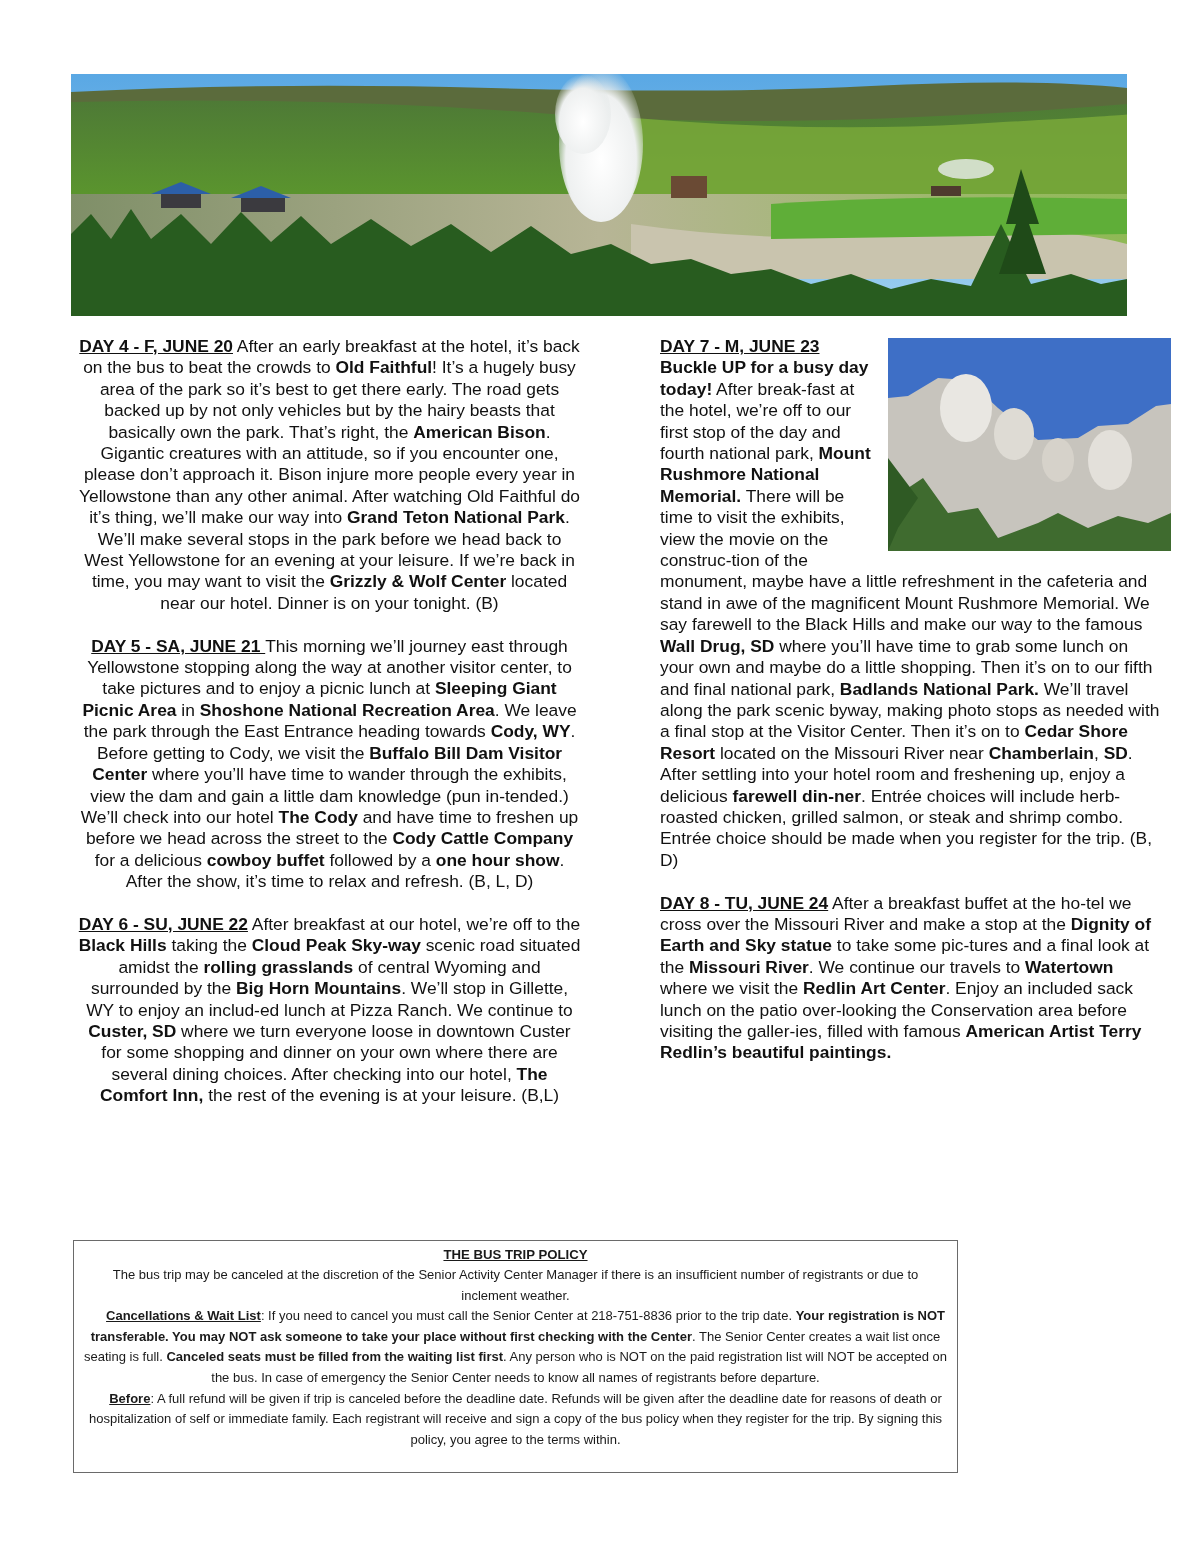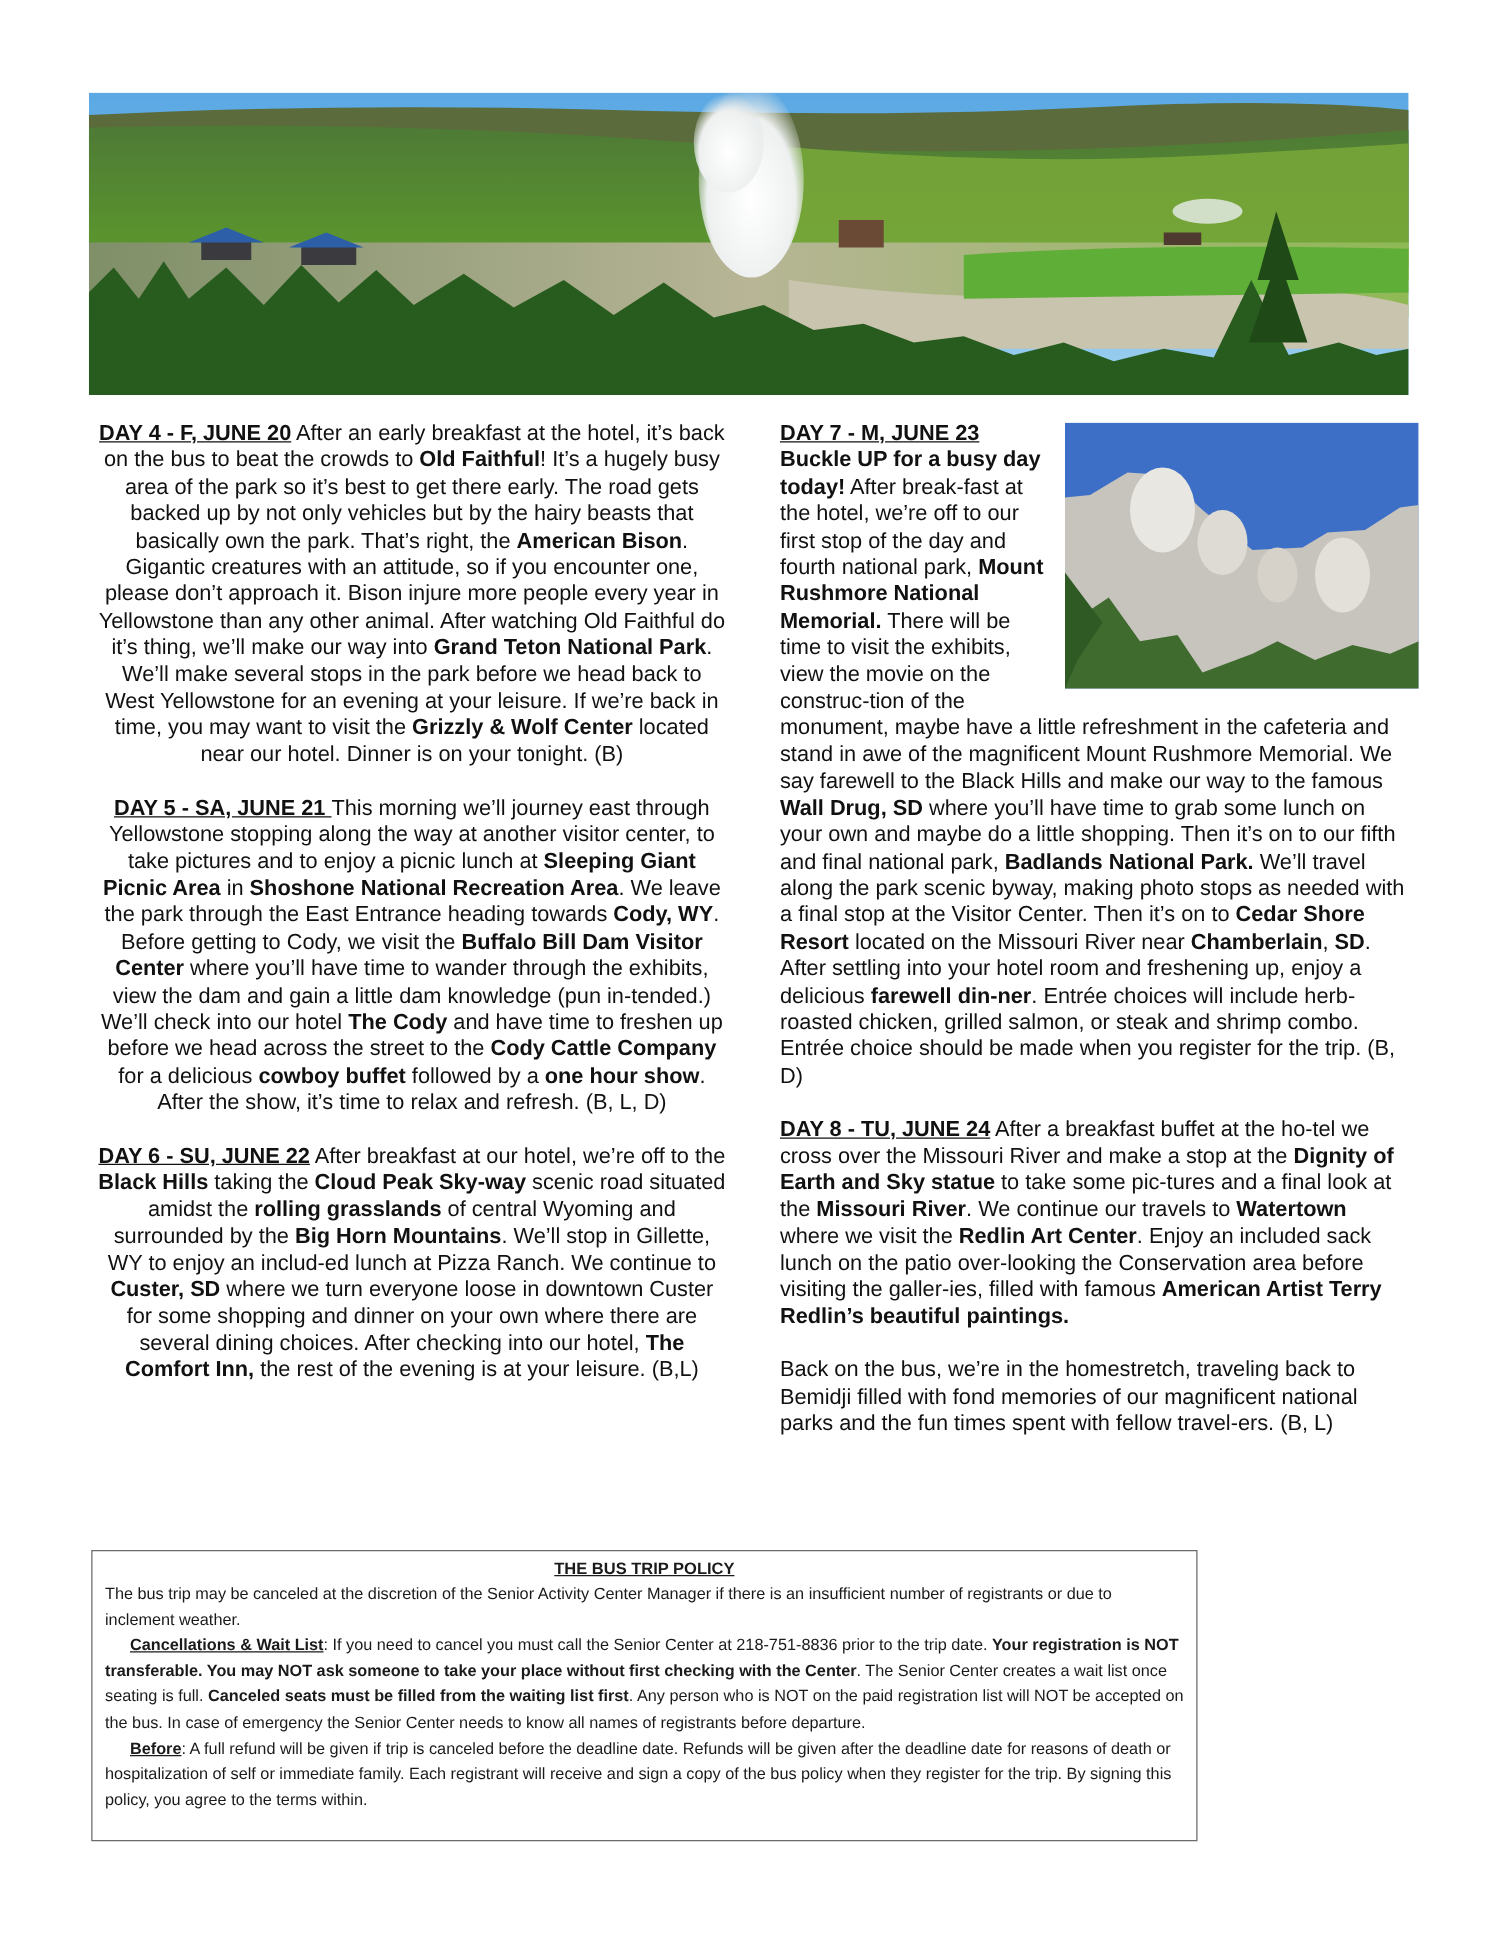--- a/index.html
+++ b/index.html
@@ -2,31 +2,31 @@
 <html><head>
 <meta charset="utf-8">
 <style>
   html, body { margin: 0; padding: 0; background: #ffffff; }
   body { width: 1200px; height: 1552px; position: relative; overflow: hidden;
          font-family: "Liberation Sans", sans-serif; color: #111; }
   .banner { position: absolute; left: 71px; top: 74px; width: 1056px; height: 242px; overflow: hidden; }
   .banner svg { display: block; width: 100%; height: 100%; }
   .col { position: absolute; font-size: 17.4px; line-height: 21.4px; }
   .col-left { left: 77px; top: 336px; width: 505px; text-align: center; }
-  .col-right { left: 624px; top: 336px; width: 505px; }
+  .col-right { left: 660px; top: 336px; width: 505px; }
   .para { margin: 0 0 21.4px 0; }
   .day-head { font-weight: bold; text-decoration: underline; }
   b { font-weight: bold; }
   .rushmore { float: right; width: 283px; height: 213px; margin: 2px -6px 4px 8px; overflow: hidden; }
   .rushmore svg { display: block; width: 100%; height: 100%; }
   .policy { position: absolute; left: 73px; top: 1240px; width: 885px; height: 233px;
             border: 1.5px solid #6a6a6a; box-sizing: border-box; padding: 4px 10px 0 10px;
             font-size: 13px; line-height: 20.6px; color: #1a1a1a; }
   .policy-title { text-align: center; font-weight: bold; text-decoration: underline; font-size: 13.2px; line-height: 20px; }
-  .policy p { margin: 0; }
+  .policy p { margin: 0; text-align: center; }
   .policy .sub { font-weight: bold; text-decoration: underline; margin-left: 20px; }
 </style>
 </head>
 <body>
 
 <div class="banner">
   <svg viewBox="0 0 1056 242" preserveAspectRatio="none">
     <defs>
       <linearGradient id="sky" x1="0" y1="0" x2="0" y2="1">
         <stop offset="0" stop-color="#5aa8e4"></stop>
@@ -84,21 +84,20 @@
       <ellipse cx="78" cy="70" rx="26" ry="34" fill="#e9e7e2"></ellipse>
       <ellipse cx="126" cy="96" rx="20" ry="26" fill="#dedbd4"></ellipse>
       <ellipse cx="170" cy="122" rx="16" ry="22" fill="#d6d2ca"></ellipse>
       <ellipse cx="222" cy="122" rx="22" ry="30" fill="#e3e0da"></ellipse>
       <path d="M0,130 L20,150 L35,140 L60,175 L90,170 L110,200 L150,185 L170,175 L200,190 L230,178 L260,185 L283,175 L283,213 L0,213 Z" fill="#3f6b2f"></path>
       <path d="M0,120 L30,160 L10,190 L0,213 Z" fill="#2f5a24"></path>
     </svg>
   </div>
   <p class="para"><span class="day-head">DAY 7 - M, JUNE 23</span><br><b>Buckle UP for a busy day today!</b><span> After break-fast at the hotel, we’re off to our first stop of the day and fourth national park, </span><b>Mount Rushmore National Memorial.</b><span> There will be time to visit the exhibits, view the movie on the construc-tion of the monument, maybe have a little refreshment in the cafeteria and stand in awe of the magnificent Mount Rushmore Memorial. We say farewell to the Black Hills and make our way to the famous </span><b>Wall Drug, SD</b><span> where you’ll have time to grab some lunch on your own and maybe do a little shopping. Then it’s on to our fifth and final national park, </span><b>Badlands National Park.</b><span> We’ll travel along the park scenic byway, making photo stops as needed with a final stop at the Visitor Center. Then it’s on to  </span><b>Cedar Shore Resort</b><span> located on the Missouri River near </span><b>Chamberlain</b><span>, </span><b>SD</b><span>. After settling into your hotel room and freshening up, enjoy a delicious </span><b>farewell din-ner</b><span>. Entrée choices will include herb-roasted chicken, grilled salmon, or steak and shrimp combo. Entrée choice should be made when you register for the trip. (B, D)</span></p>
   <p class="para"><span class="day-head">DAY 8 - TU, JUNE 24</span><span>  After a breakfast buffet at the ho-tel we cross over the Missouri River and make a stop at the </span><b>Dignity of Earth and Sky statue</b><span> to take some pic-tures and a final look at the </span><b>Missouri River</b><span>. We continue our travels to </span><b>Watertown</b><span> where we visit the </span><b>Redlin Art Center</b><span>. Enjoy an included sack lunch on the patio over-looking the Conservation area before visiting the galler-ies, filled with famous </span><b>American Artist Terry Redlin’s beautiful paintings.</b></p>
-  <p class="para"><span>Back on the bus, we’re in the homestretch, traveling back to Bemidji filled with fond memories of our magnificent national parks and the fun times spent with fellow travel-ers. (B, L)</span></p>
 </div>
 
 <div class="policy">
   <div class="policy-title">THE BUS TRIP POLICY</div>
   <p><span>The bus trip may be canceled at the discretion of the Senior Activity Center Manager if there is an insufficient number of registrants or due to inclement weather.</span></p>
   <p><span class="sub">Cancellations &amp; Wait List</span><span>: If you need to cancel you must call the Senior Center at  218-751-8836 prior to the trip date. </span><b>Your registration is NOT transferable. You may NOT ask someone to take your place without first checking with the Center</b><span>. The Senior Center creates a wait list once seating is full. </span><b>Canceled seats must be filled from the waiting list first</b><span>. Any person who is NOT on the paid registration list will NOT be accepted on the bus. In case of emergency the Senior Center needs to know all names of registrants before departure.</span></p>
   <p><span class="sub">Before</span><span>: A full refund will be given if trip is canceled before the deadline date. Refunds will be given after the deadline date for reasons of death or hospitalization of self or immediate family. Each registrant will receive and sign a copy of the bus policy when they register for the trip. By signing this policy, you agree to the terms within.</span></p>
 </div>
 
 </body></html>

